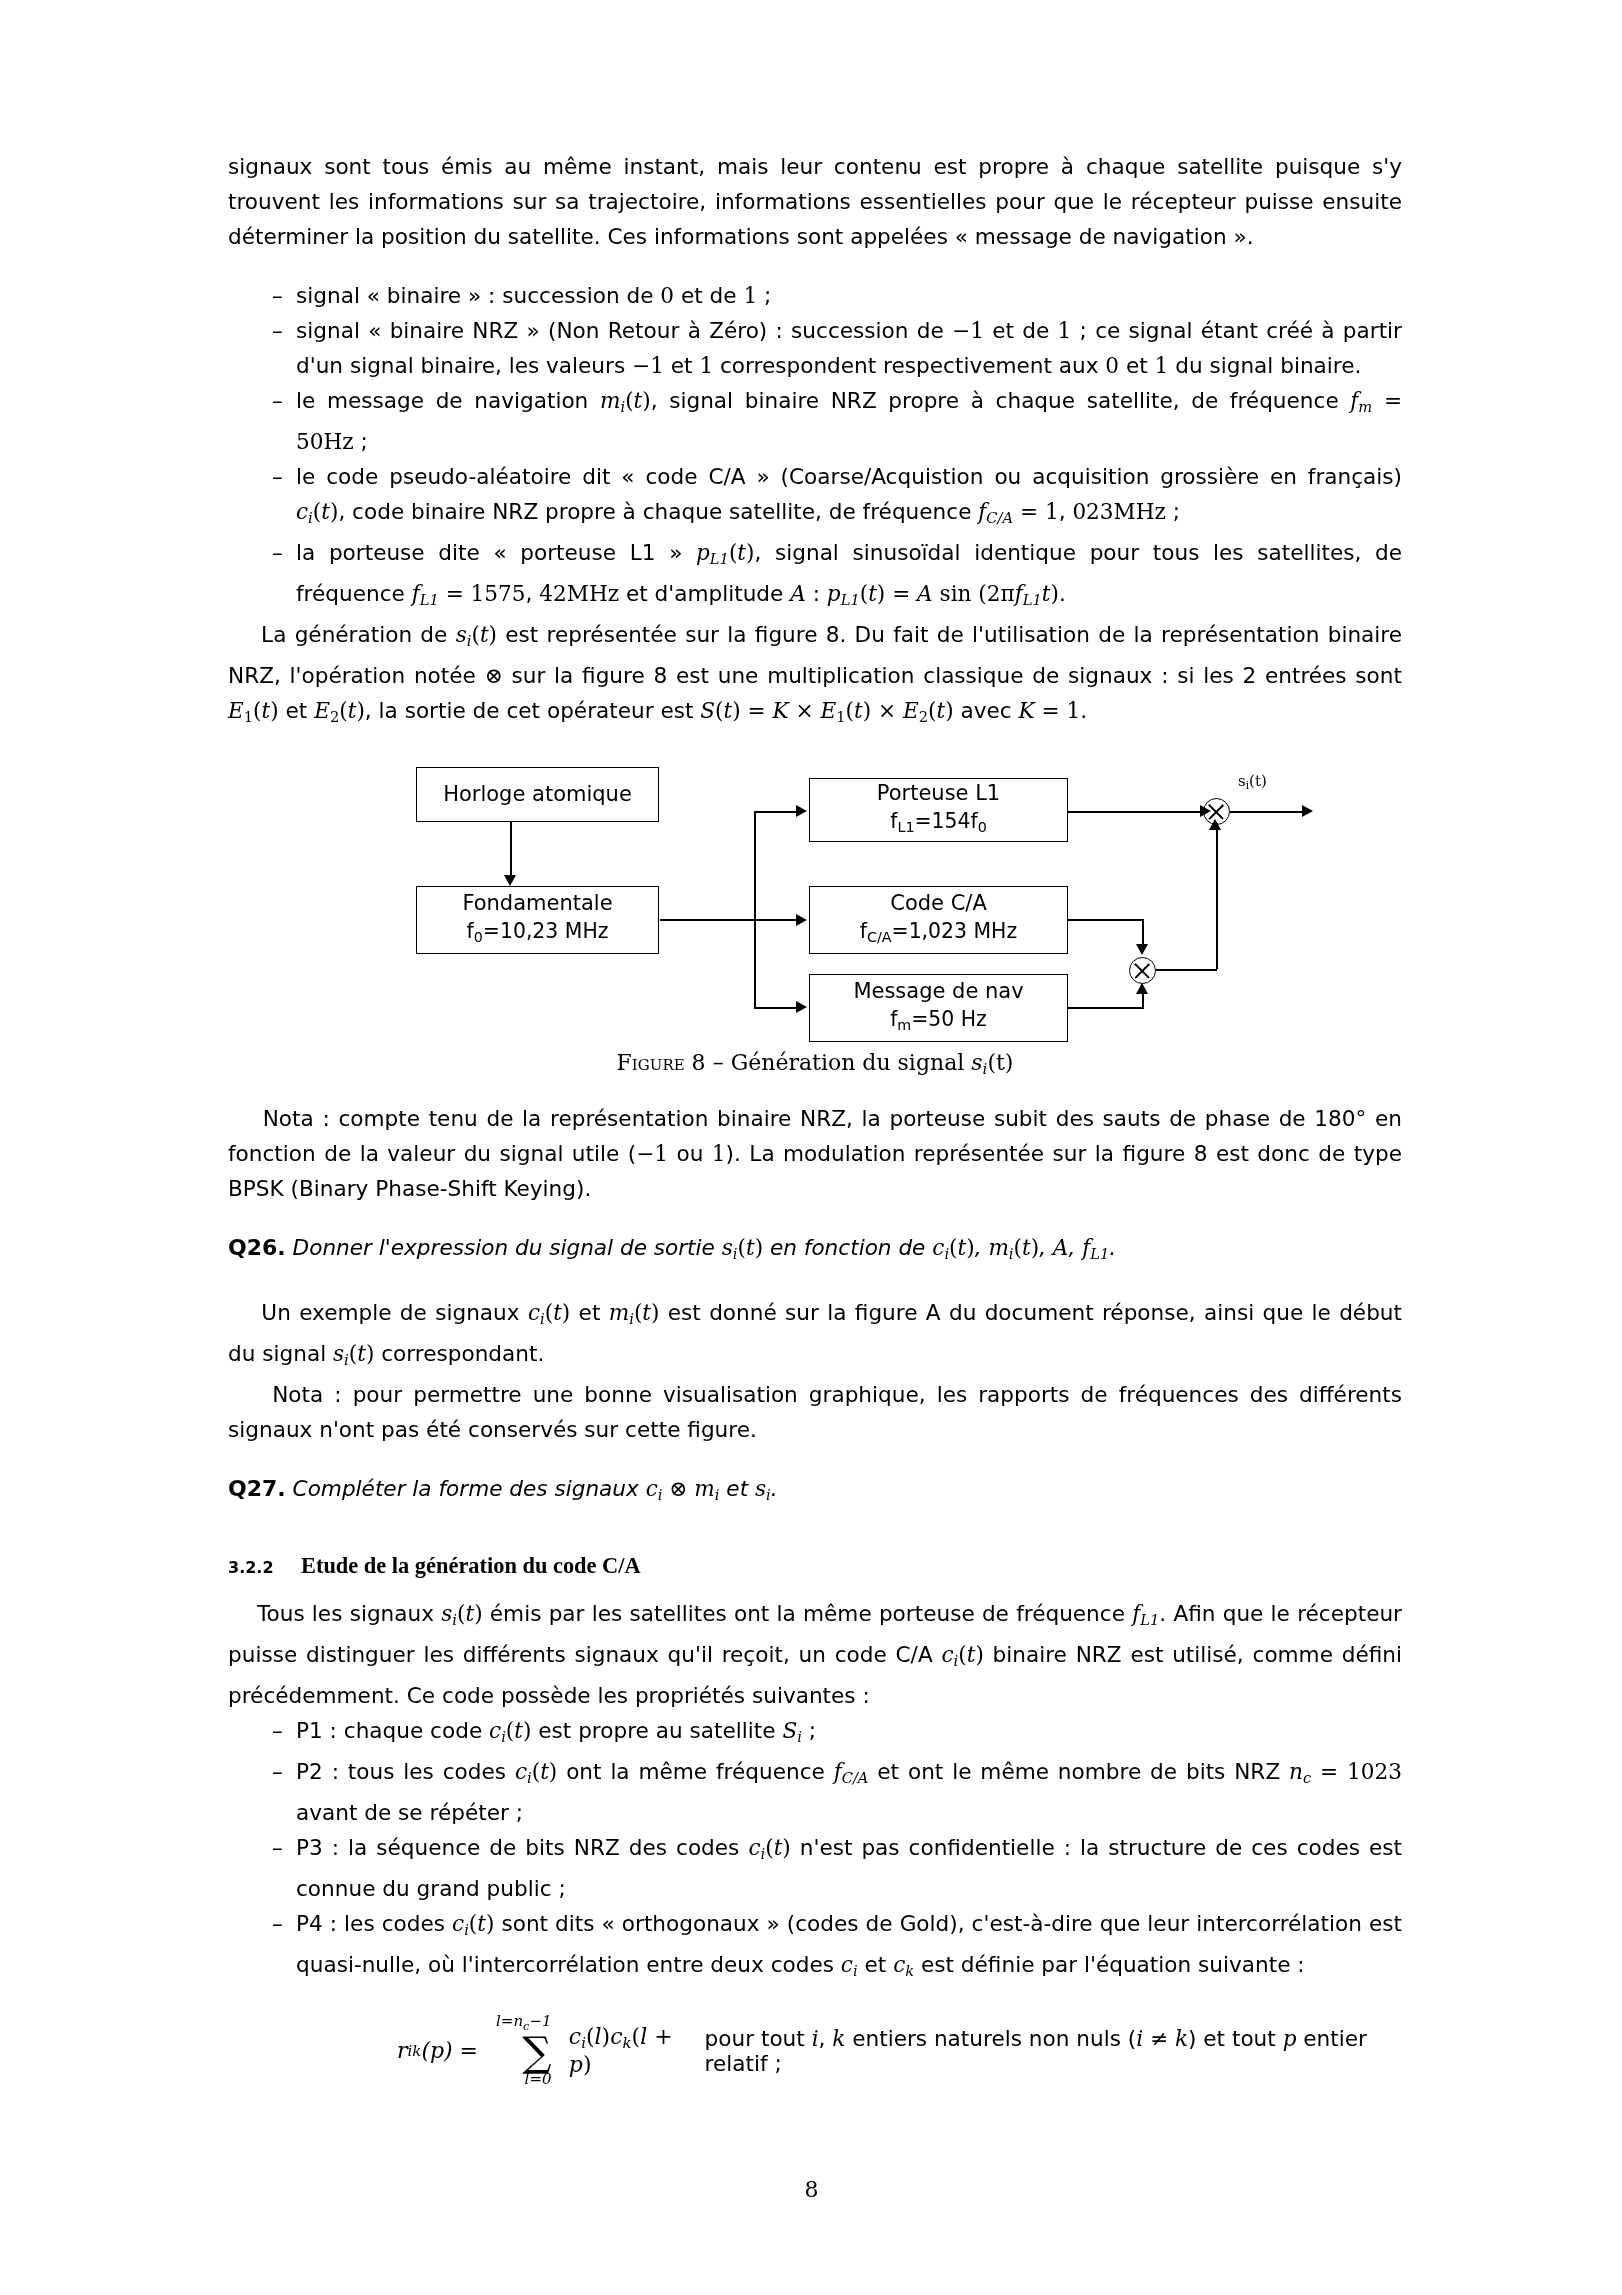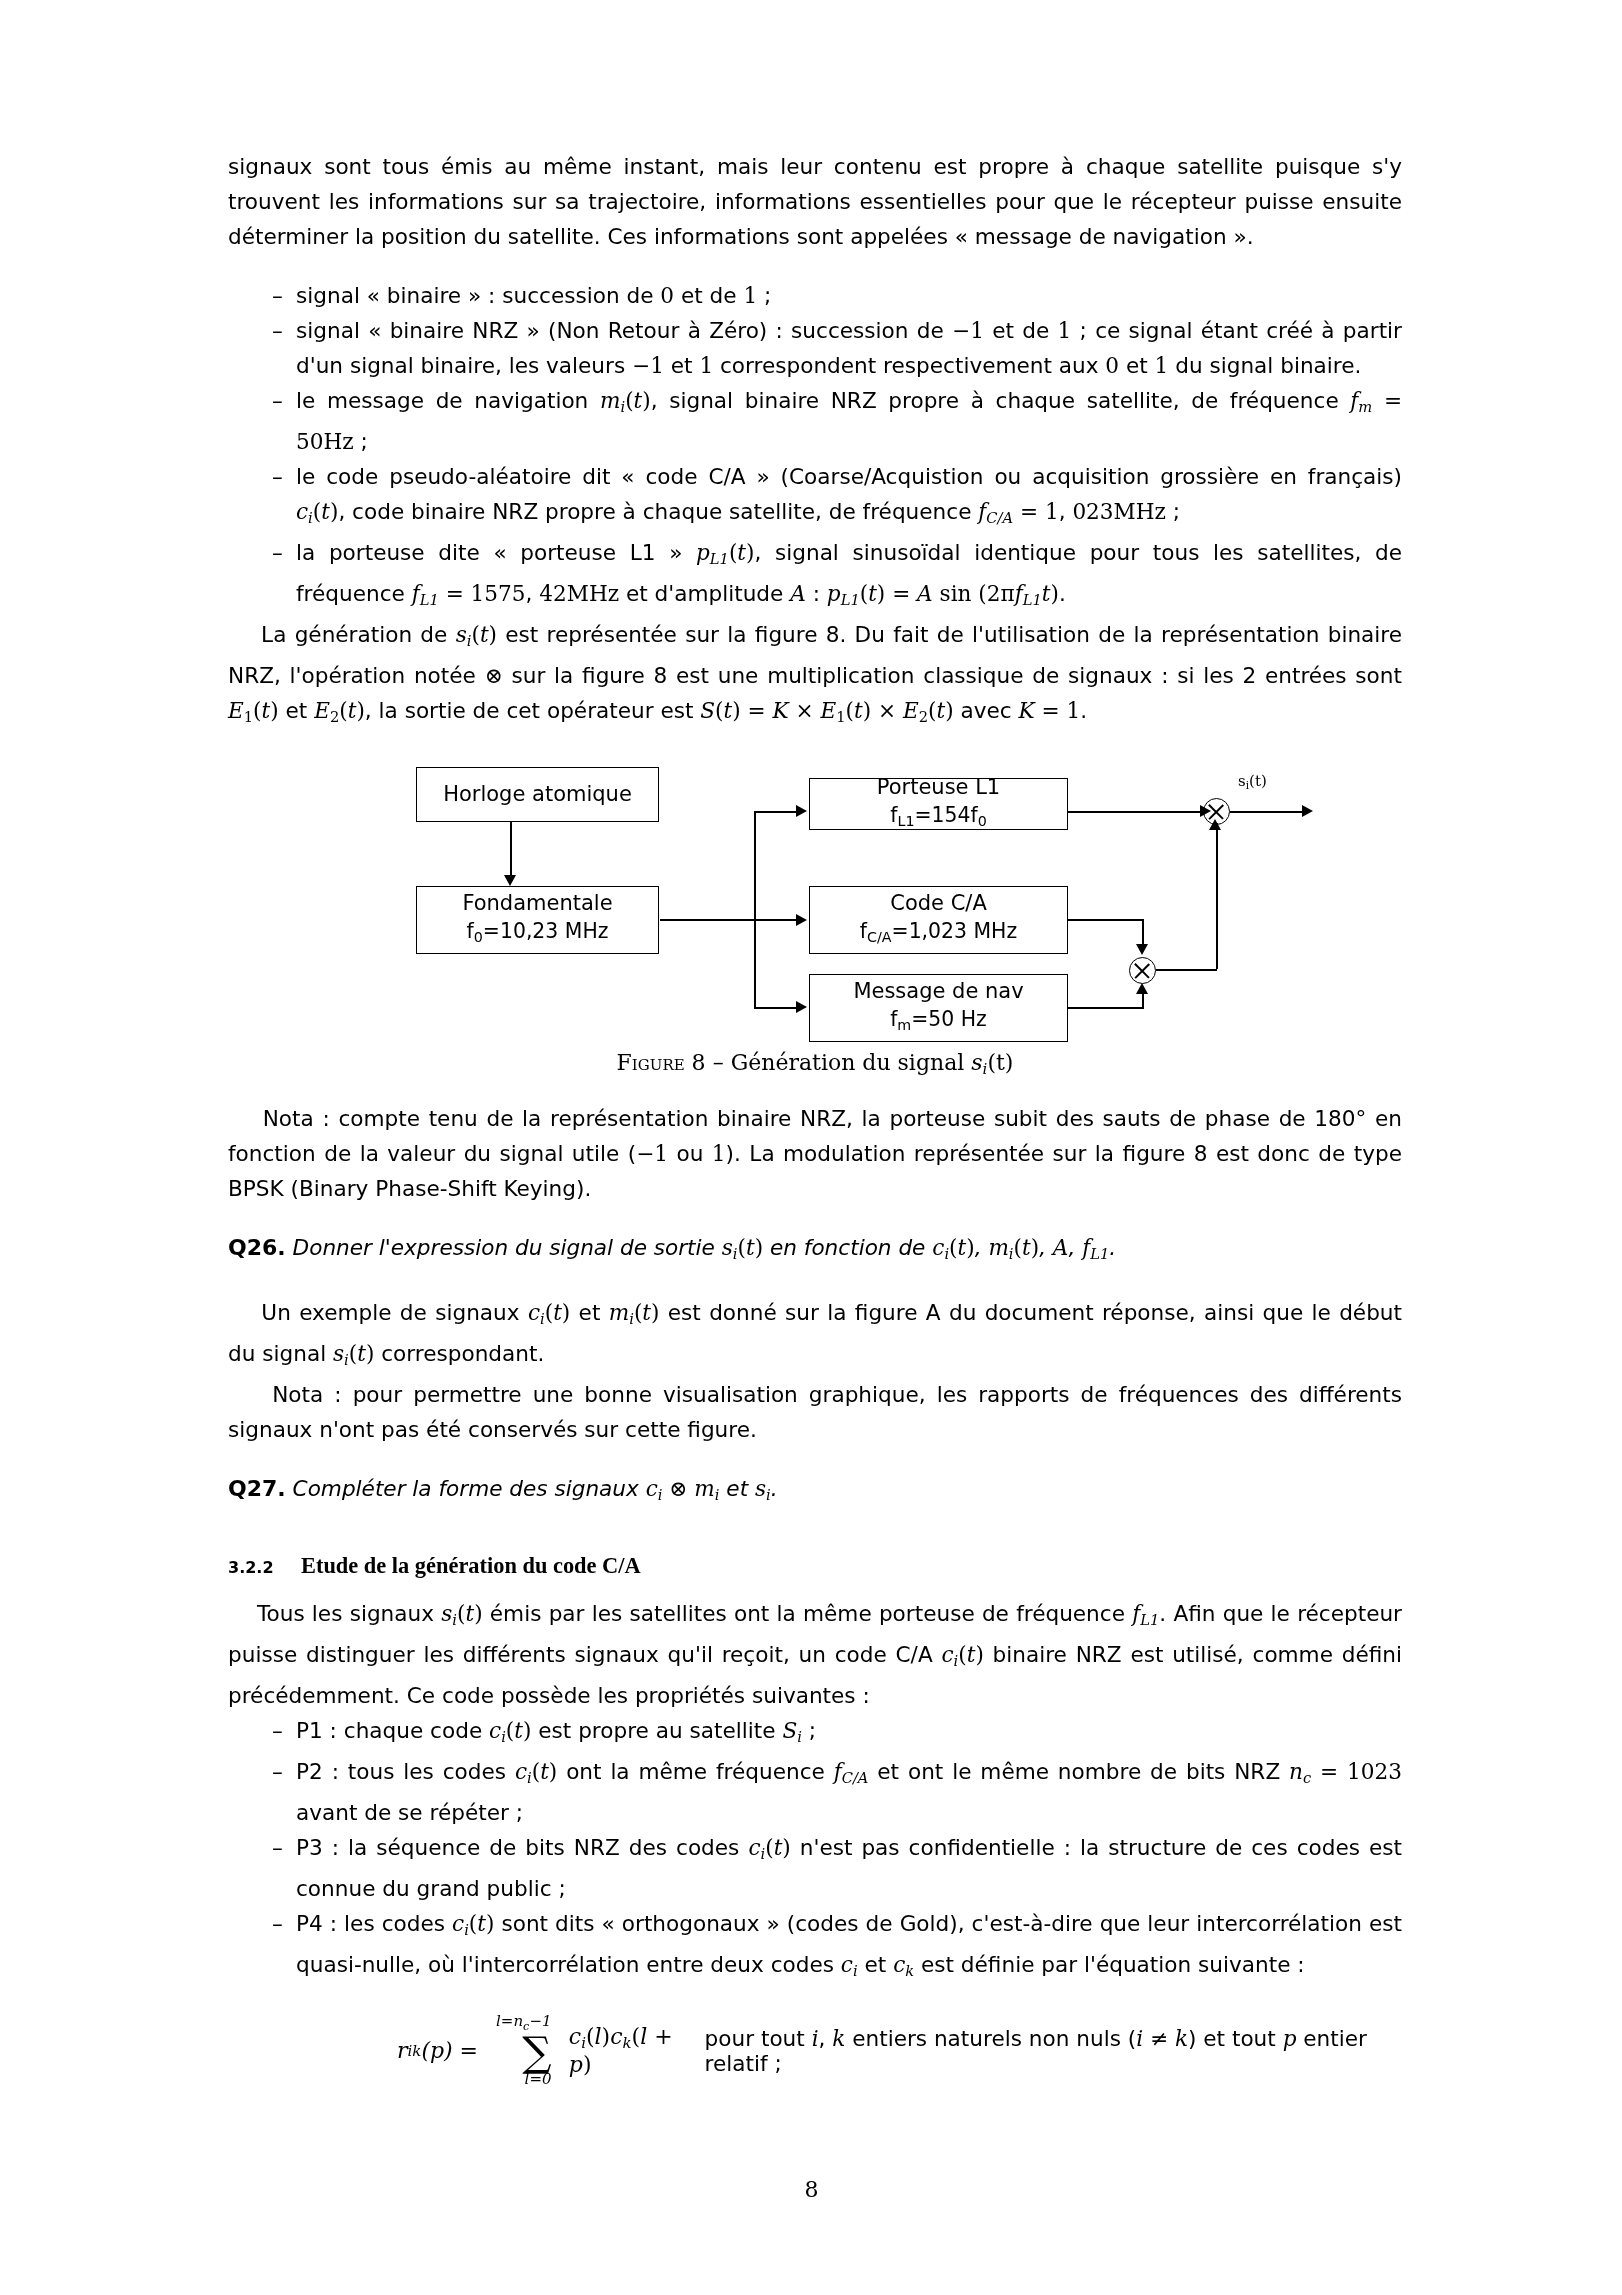--- a/index.html
+++ b/index.html
@@ -229,21 +229,21 @@
 
     <div class="fbox" style="left:188px; top:4.7px; width:243px; height:55px;">
       <div>Horloge atomique</div>
     </div>
 
     <div class="fbox" style="left:188px; top:124px; width:243px; height:68px;">
       <div>Fondamentale</div>
       <div class="l2"><span>f</span><sub>0</sub><span>=10,23 MHz</span></div>
     </div>
 
-    <div class="fbox" style="left:581px; top:15.7px; width:259px; height:52px;">
+    <div class="fbox" style="left:581px; top:15.7px; width:259px; height:64px;">
       <div>Porteuse L1</div>
       <div class="l2"><span>f</span><sub>L1</sub><span>=154f</span><sub>0</sub></div>
     </div>
 
     <div class="fbox" style="left:581px; top:124px; width:259px; height:68px;">
       <div>Code C/A</div>
       <div class="l2"><span>f</span><sub>C/A</sub><span>=1,023 MHz</span></div>
     </div>
 
     <div class="fbox" style="left:581px; top:212px; width:259px; height:68px;">

